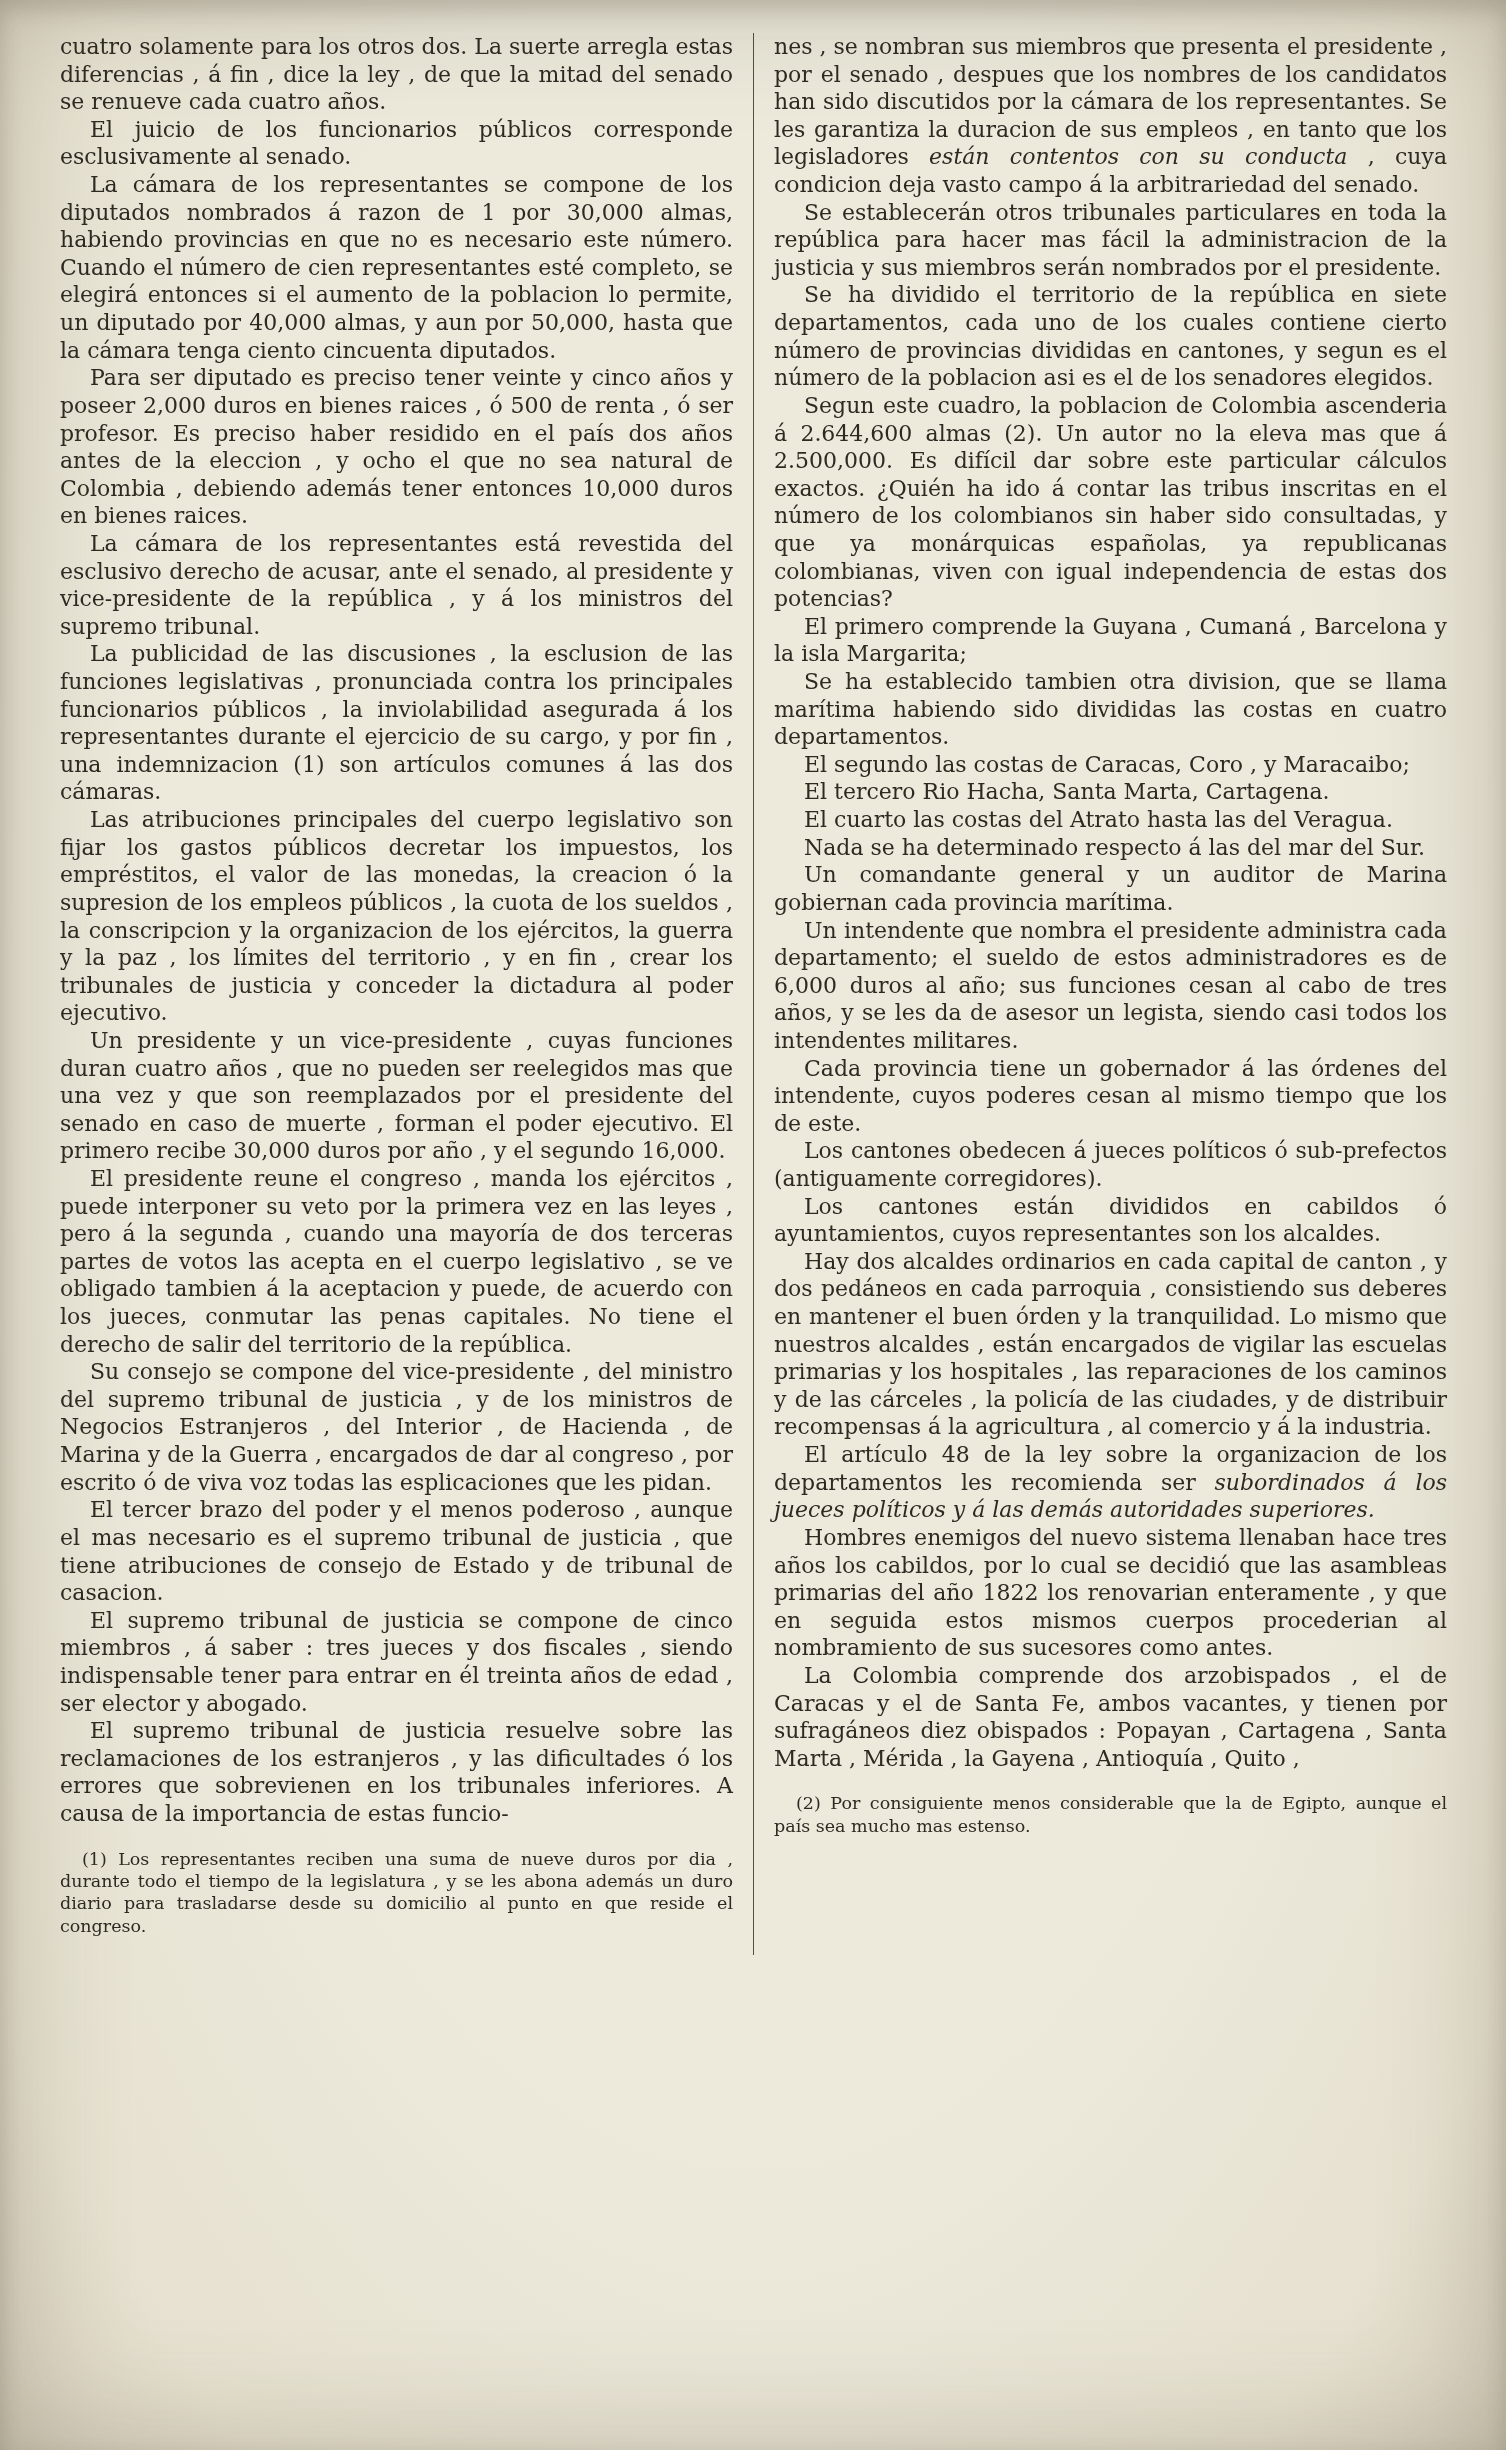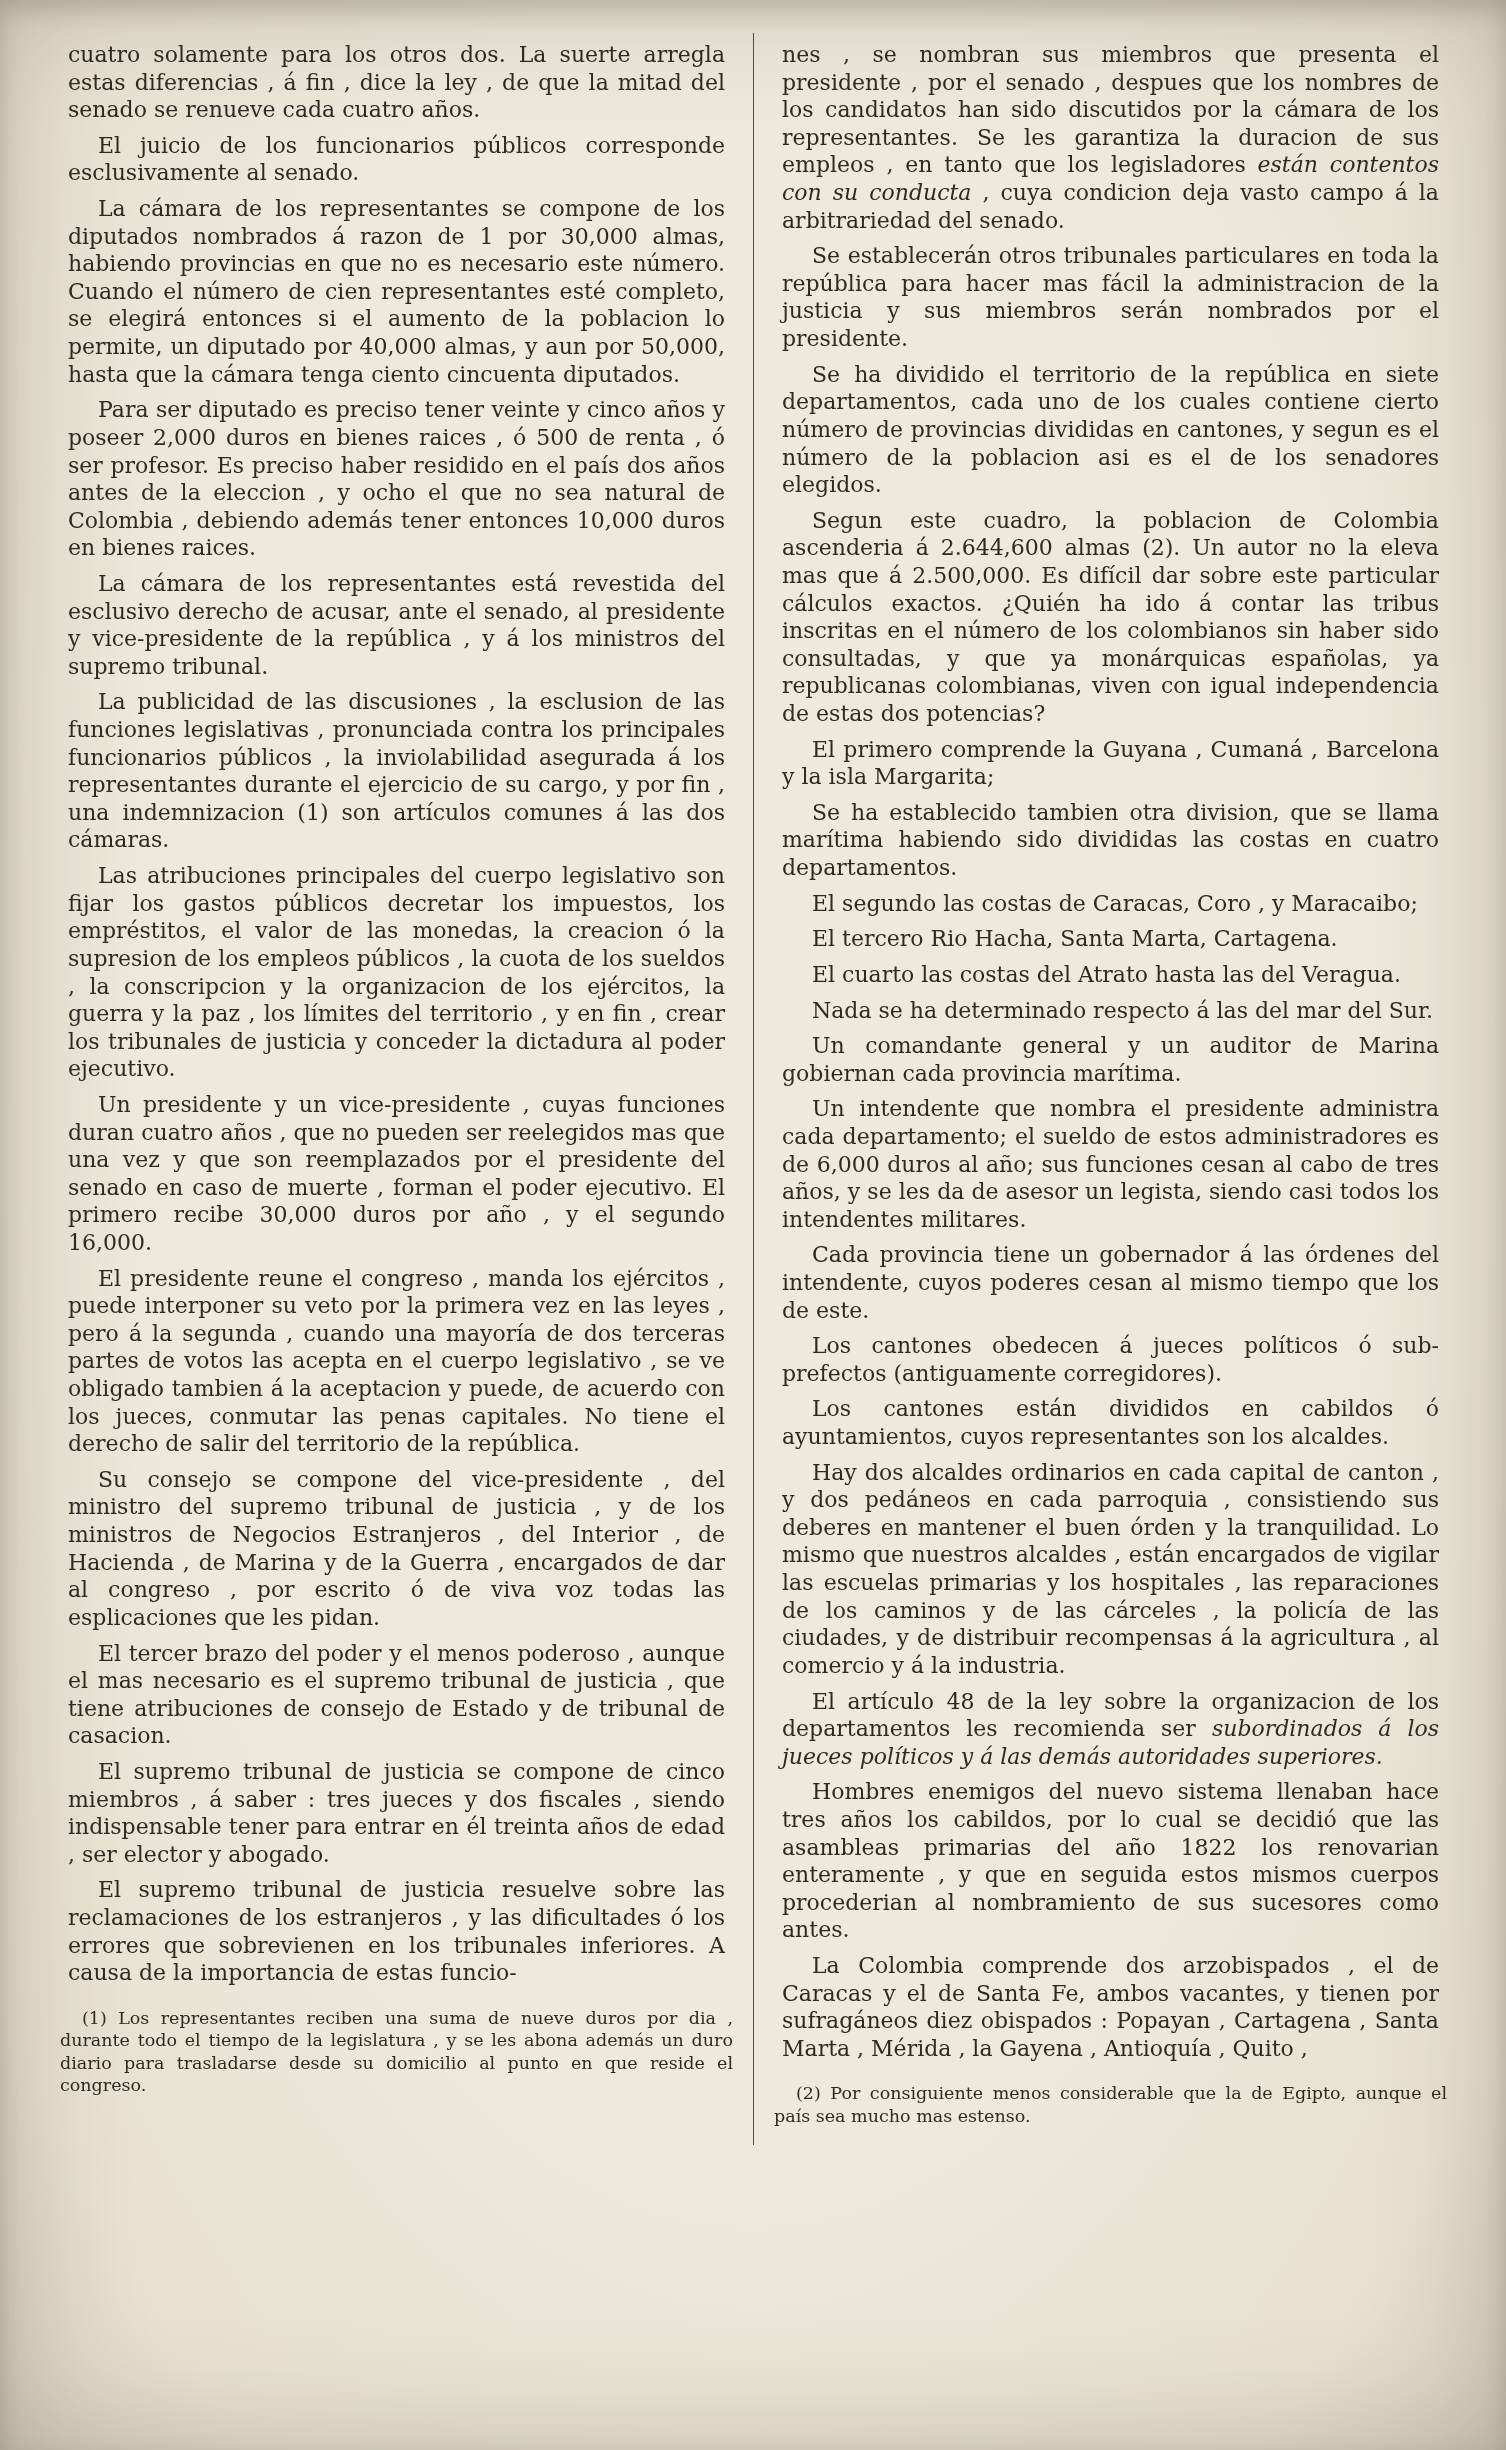--- a/index.html
+++ b/index.html
@@ -43,21 +43,21 @@
     align-items:stretch;
   }
   .col{
     width:50%;
     text-align:justify;
     font-size:22px;
     line-height:1.255;
   }
   .col-left{padding-right:20px;}
   .col-right{padding-left:20px;border-left:1.7px solid rgba(58,52,40,.85);}
-  .para{margin:8px;}
+  .para{margin:0;}
   .para.indent{text-indent:30px;}
   .italic{font-style:italic;}
   .footnote{
     margin-top:20px;
     font-size:17.5px;
     line-height:1.28;
     text-align:justify;
     text-indent:22px;
   }
   .col-right .footnote{}

